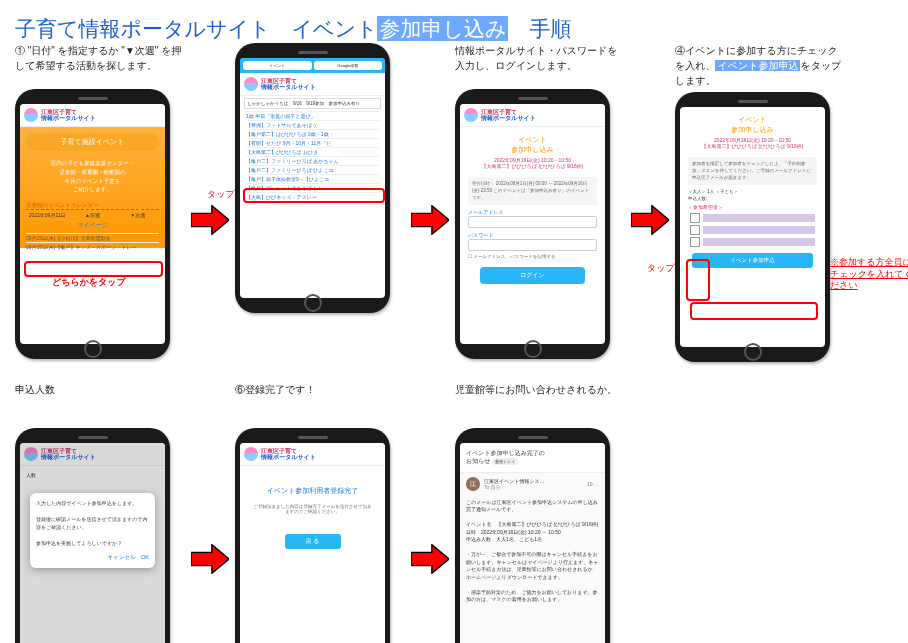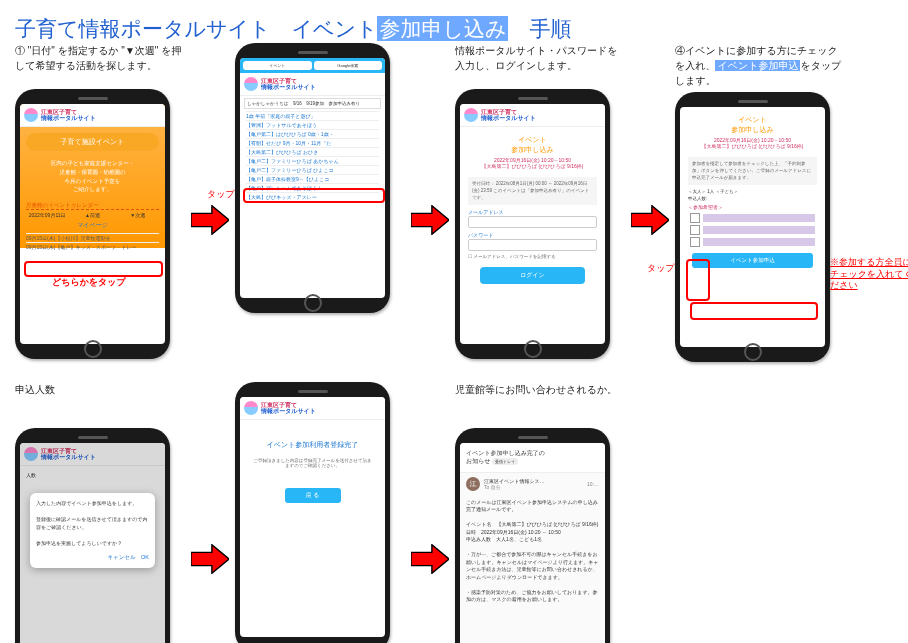--- a/index.html
+++ b/index.html
@@ -263,20 +263,21 @@
   </div>
 </div>
 
 <div class="arrow">
       <svg viewBox="0 0 40 30">
         <path d="M0 8 L22 8 L22 0 L40 15 L22 30 L22 22 L0 22 Z" fill="red" stroke="#000" stroke-width="1.5"></path>
       </svg>
     </div>
 
 <div class="step">
+  <div class="caption">⑥登録完了です！</div>
   <div class="phone">
     <div class="speaker"></div>
     <div class="screen">
       <div class="hdr">
             <div class="logo">
               <div class="logo-ic"></div>
               <div>
                 <div class="logo-t1">江東区子育て</div>
                 <div class="logo-t2">情報ポータルサイト</div>
               </div>

